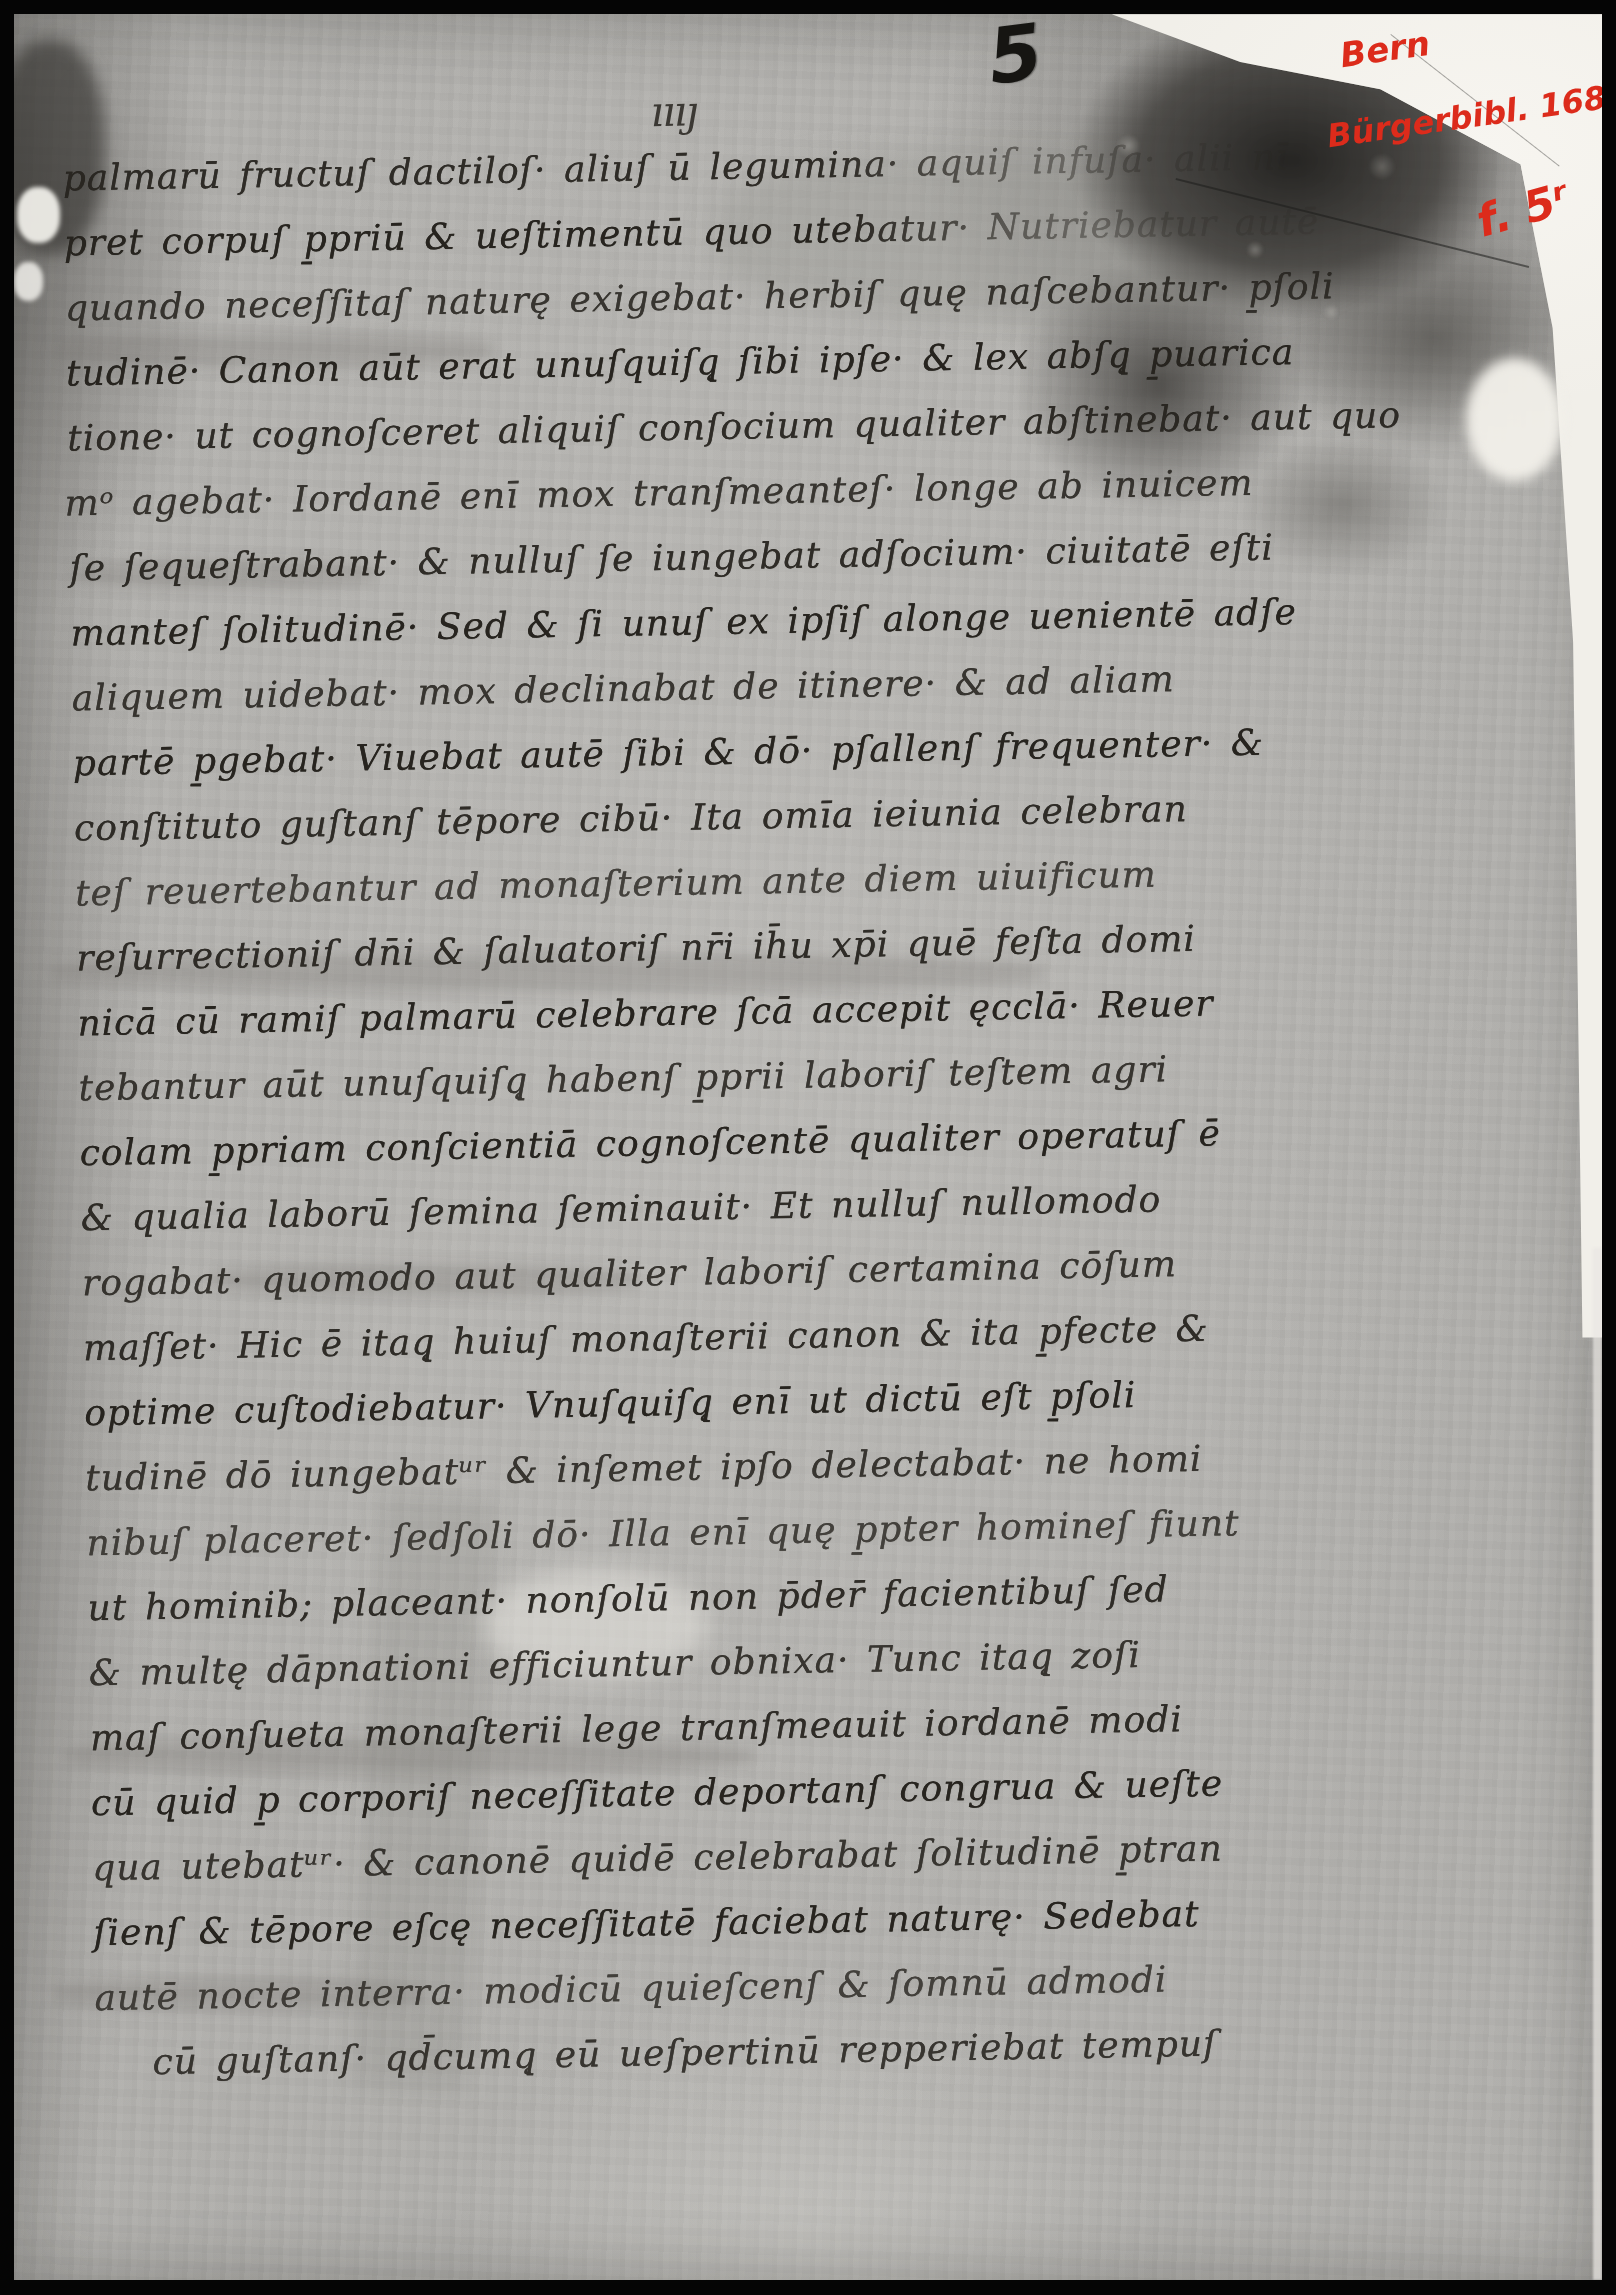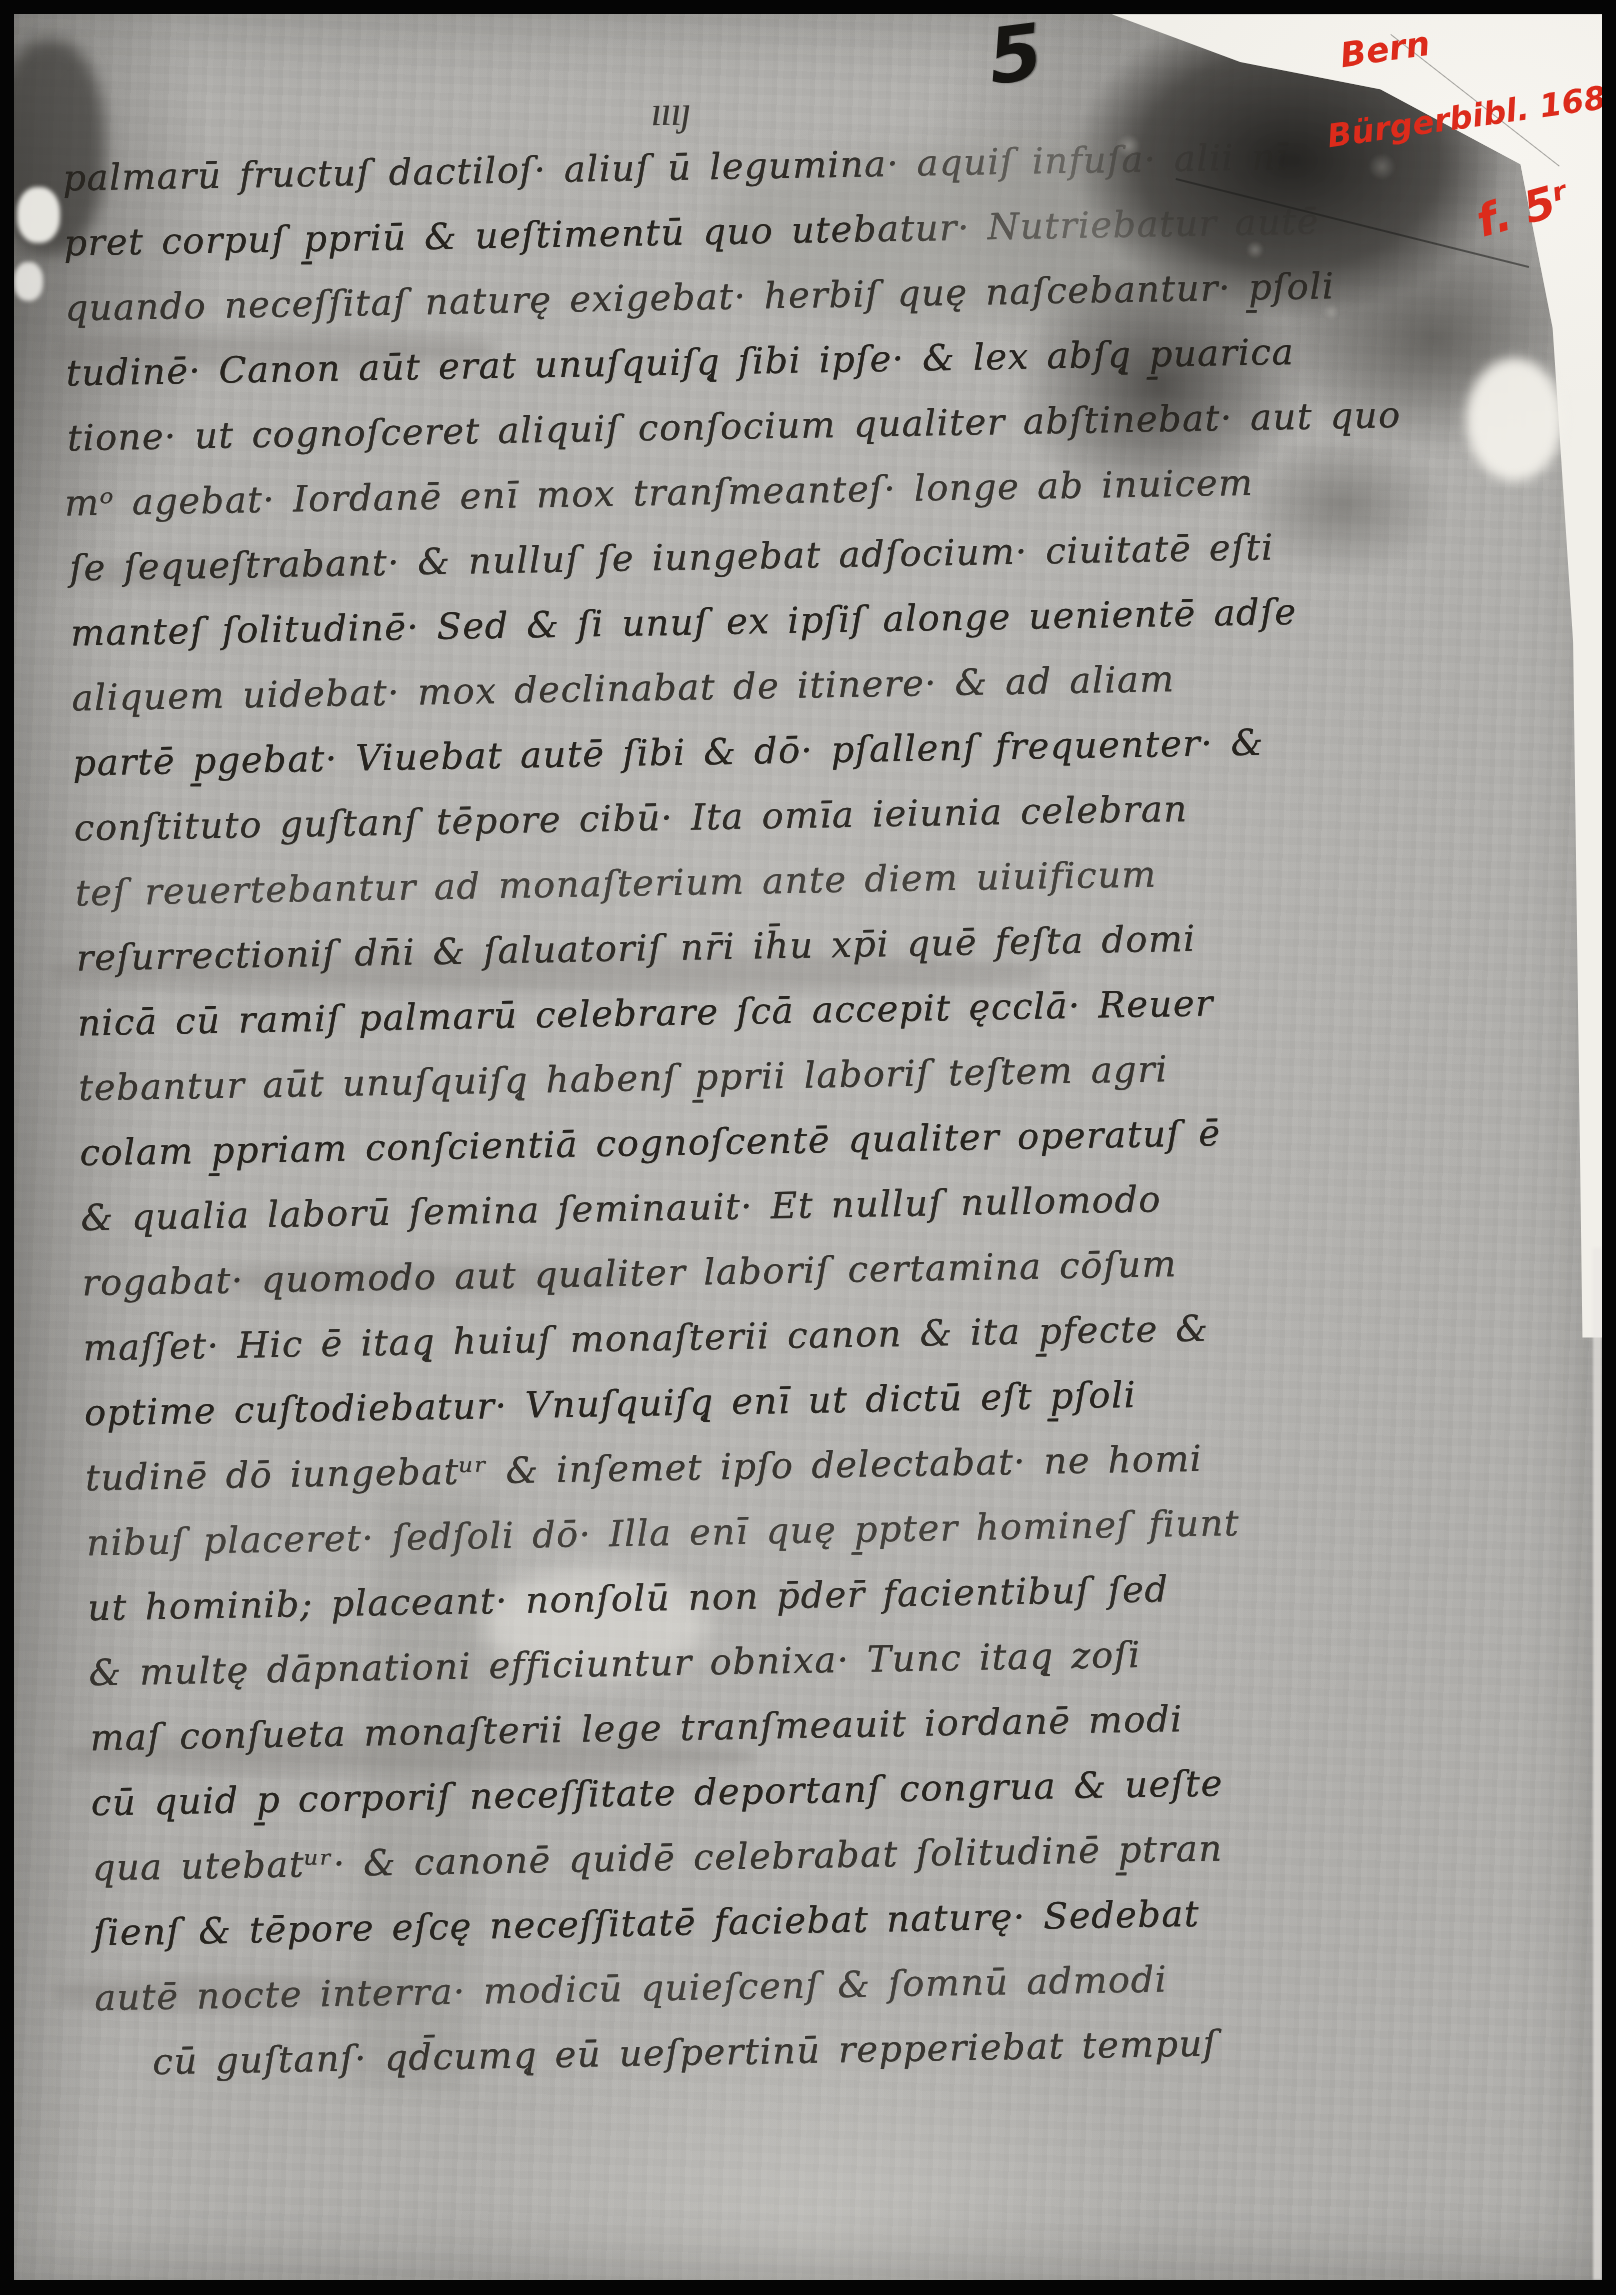--- a/index.html
+++ b/index.html
@@ -109,21 +109,21 @@
     <div class="blotch corner-speckle"></div>
     <div class="blotch white-wedge"></div>
     <div class="blotch white-blob"></div>
     <div class="blotch white-chip1"></div>
     <div class="blotch white-chip2"></div>
     <div class="blotch right-sliver"></div>
     <div class="blotch crease"></div>
     <div class="blotch crease2"></div>
 
     <div class="leaf-ink">
-      <div class="quire" style="color: rgb(39, 36, 31); font-family: Liberation Serif, serif;">ıııȷ</div>
+      <div class="quire" style="color: rgb(39, 36, 31);">ıııȷ</div>
       <div class="pagenum">5</div>
       <div class="textblock" id="lines">
           <div class="mline fade-end" style="color: rgb(39, 36, 31);">palmarū fructuſ dactiloſ· aliuſ ū legumina· aquiſ infuſa· alii nī</div>
           <div class="mline fade-end" style="color: rgb(39, 36, 31);">pret corpuſ p̱priū &amp; ueſtimentū quo utebatur· Nutriebatur autē</div>
           <div class="mline" style="color: rgb(39, 36, 31);">quando neceſſitaſ naturę exigebat· herbiſ quę naſcebantur· p̱ſoli</div>
           <div class="mline" style="color: rgb(39, 36, 31);">tudinē· Canon aūt erat unuſquiſq̨ ſibi ipſe· &amp; lex abſq̨ p̱uarica</div>
           <div class="mline" style="color: rgb(39, 36, 31);">tione· ut cognoſceret aliquiſ conſocium qualiter abſtinebat· aut quo</div>
           <div class="mline" style="color: rgb(39, 36, 31);">mᵒ agebat· Iordanē enī mox tranſmeanteſ· longe ab inuicem</div>
           <div class="mline" style="color: rgb(39, 36, 31);">ſe ſequeſtrabant· &amp; nulluſ ſe iungebat adſocium· ciuitatē eſti</div>
           <div class="mline" style="color: rgb(39, 36, 31);">manteſ ſolitudinē· Sed &amp; ſi unuſ ex ipſiſ alonge uenientē adſe</div>

